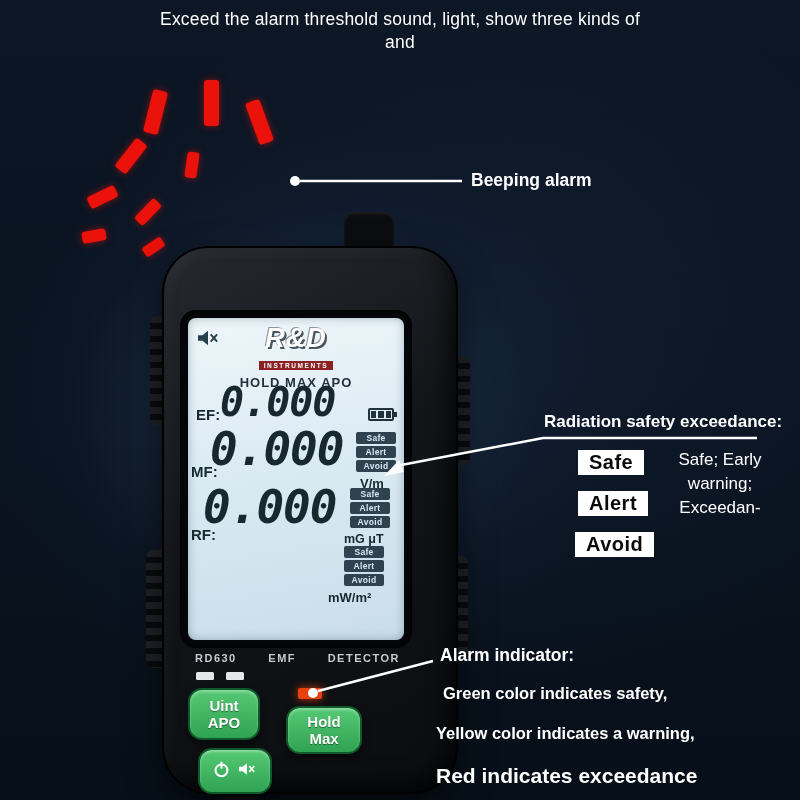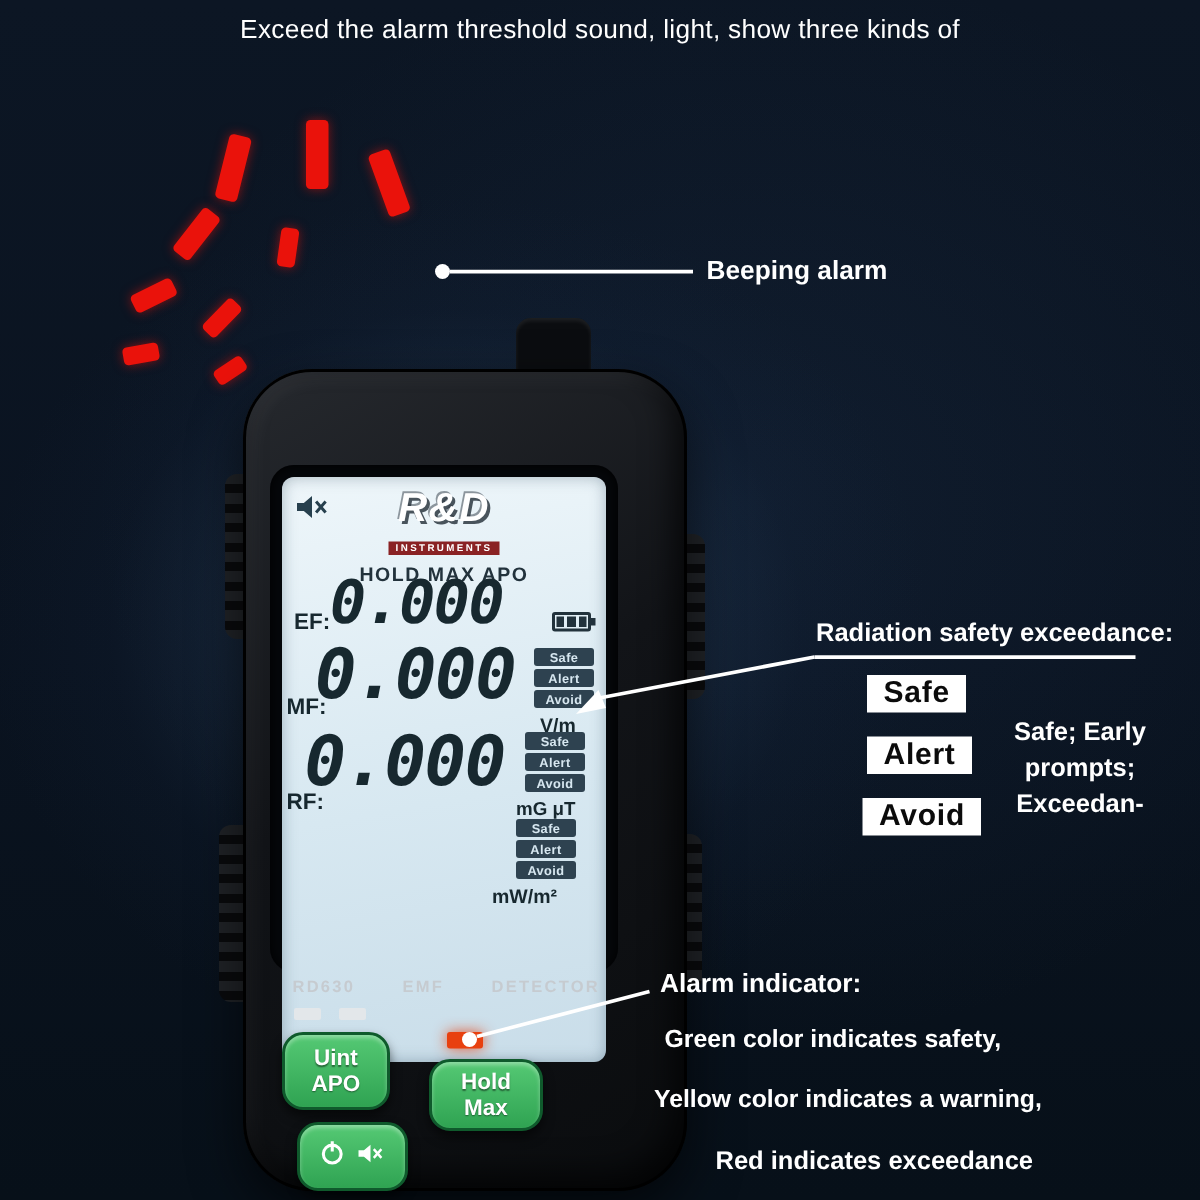--- a/index.html
+++ b/index.html
@@ -34,21 +34,21 @@
   .grip { position:absolute; background:repeating-linear-gradient(180deg,#202327 0 7px,#0a0b0d 7px 13px); border-radius:8px; }
   .g1 { left:150px; top:316px; width:22px; height:110px; }
   .g2 { left:146px; top:550px; width:24px; height:118px; }
   .g3 { left:448px; top:356px; width:22px; height:110px; }
   .g4 { left:446px; top:556px; width:22px; height:104px; }
   .device-body { left:162px; top:246px; width:296px; height:548px; border-radius:46px;
     background:linear-gradient(150deg,#26292e 0%,#121418 45%,#0a0c0e 100%);
     box-shadow:inset 0 0 0 2px #000, inset -8px -10px 22px rgba(0,0,0,.75), inset 6px 6px 14px rgba(255,255,255,.05), 0 14px 34px rgba(0,0,0,.6);
   }
   .screen-bezel { left:180px; top:310px; width:232px; height:338px; background:#05070a; border-radius:16px; box-shadow:inset 0 0 8px #000; }
-  .lcd { left:188px; top:318px; width:216px; height:390px; border-radius:8px;
+  .lcd { left:188px; top:318px; width:216px; height:322px; border-radius:8px;
     background:linear-gradient(170deg,#eef6fa 0%,#d7e8f1 55%,#c9dde9 100%);
     color:#17282f; box-shadow:inset 0 0 10px rgba(40,70,90,.35); overflow:hidden;
   }
   .lcd * { position:absolute; }
   .lcd-mute { left:8px; top:10px; }
   .lcd-logo { left:50%; top:5px; transform:translateX(-50%); text-align:center; width:110px; }
   .brand { position:static; display:block; font-size:27px; font-weight:bold; font-style:italic; color:#fff; letter-spacing:1px;
     text-shadow:2px 2px 0 rgba(45,55,65,.85), -1px -1px 0 rgba(45,55,65,.5); }
   .brand-sub { position:static; display:inline-block; background:#8a2224; color:#fff; font-size:6.5px; font-weight:bold; letter-spacing:1.6px; padding:1px 5px; margin-top:-2px; }
   .lcd-mode { left:0; right:0; top:57px; text-align:center; font-size:13px; font-weight:bold; letter-spacing:1px; color:#22323c; }
@@ -81,34 +81,35 @@
   .btn-uint { left:188px; top:688px; width:72px; height:52px; }
   .btn-hold { left:286px; top:706px; width:76px; height:48px; }
   .btn-power { left:198px; top:748px; width:74px; height:46px; flex-direction:row; gap:7px; }
   
   .callouts { inset:0; pointer-events:none; }
   .lbl { position:absolute; font-weight:bold; color:#fff; }
   .beeping-label { left:471px; top:170px; font-size:17.5px; }
   .radiation-title { left:544px; top:412px; font-size:17px; }
   .safety-box { position:absolute; background:#fff; color:#0b0b0b; font-weight:bold; font-size:20px; padding:1px 11px; letter-spacing:.5px; }
   .sb0 { left:578px; top:450px; } .sb1 { left:578px; top:491px; } .sb2 { left:575px; top:532px; }
-  .radiation-desc { left:650px; top:448px; width:140px; text-align:center; font-size:17px; font-weight:bold; line-height:1.42;margin-top:28px; }
+  .radiation-desc { left:650px; top:448px; width:140px; text-align:center; font-size:17px; font-weight:normal; line-height:1.42; }
   .radiation-desc span { display:block; }
   .alarm-title { left:440px; top:645px; font-size:17.5px; }
   .al0 { left:443px; top:684px; font-size:16.5px; }
   .al1 { left:436px; top:724px; font-size:16.5px; }
-  .al2 { left:436px; top:764px; font-size:17px;margin-left:41px; }
+  .al2 { left:436px; top:764px; font-size:21px; }
 </style>
 </head>
 <body>
 
 <div class="abs bg-glow"></div>
 
 <div class="abs title">
   <div>Exceed the alarm threshold sound, light, show three kinds of</div>
+  <div>and</div>
 </div>
 
 <div>
   <div class="mark m1"></div>
   <div class="mark m2"></div>
   <div class="mark m3"></div>
   <div class="mark m4"></div>
   <div class="mark m5"></div>
   <div class="mark m6"></div>
   <div class="mark m7"></div>
@@ -215,20 +216,20 @@
 
 <div class="lbl beeping-label">Beeping alarm</div>
 <div class="lbl radiation-title">Radiation safety exceedance:</div>
 
 <div class="safety-box sb0">Safe</div>
 <div class="safety-box sb1">Alert</div>
 <div class="safety-box sb2">Avoid</div>
 
 <div class="abs radiation-desc">
   <span>Safe; Early</span>
-  <span>prompts;</span>
+  <span>warning;</span>
   <span>Exceedan-</span>
 </div>
 
 <div class="lbl alarm-title">Alarm indicator:</div>
 <div class="lbl al0">Green color indicates safety,</div>
 <div class="lbl al1">Yellow color indicates a warning,</div>
 <div class="lbl al2">Red indicates exceedance</div>
 
 </body></html>

